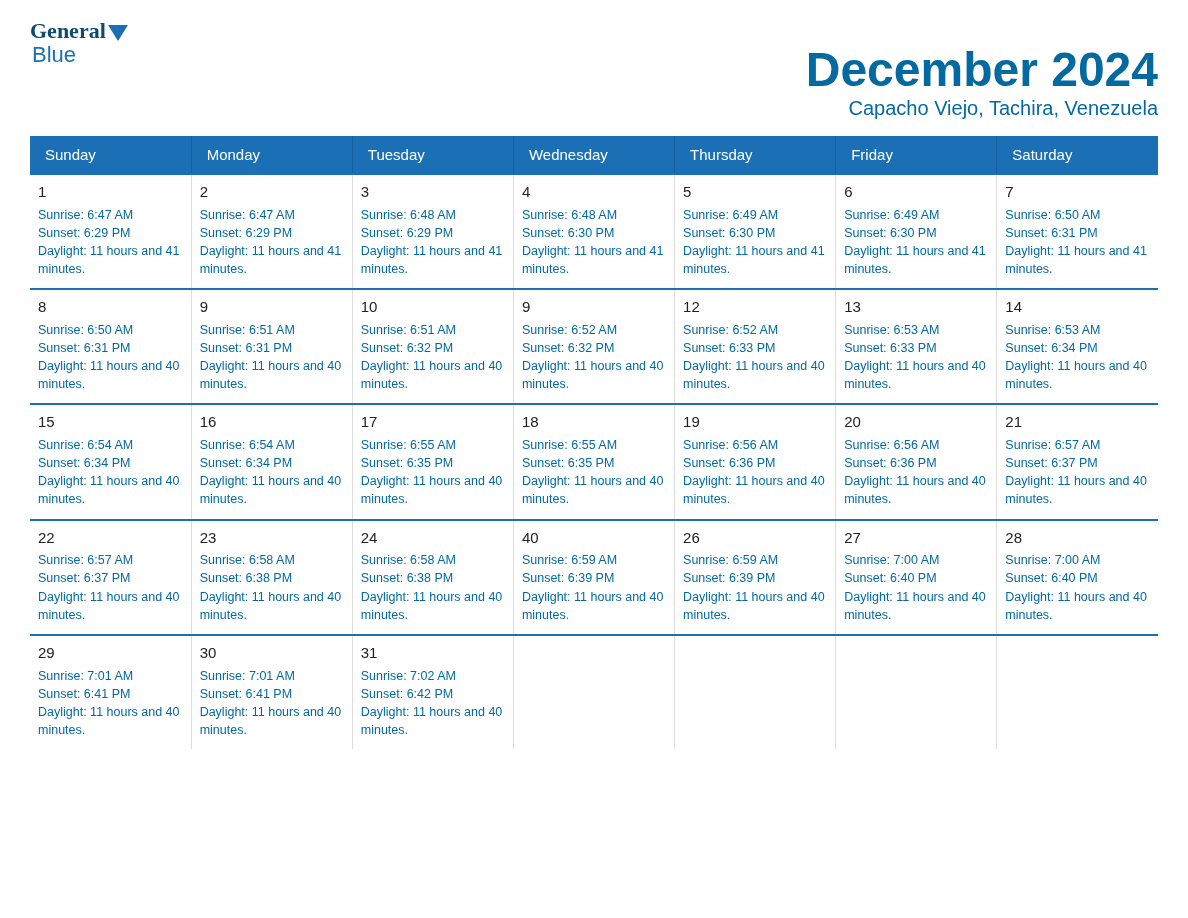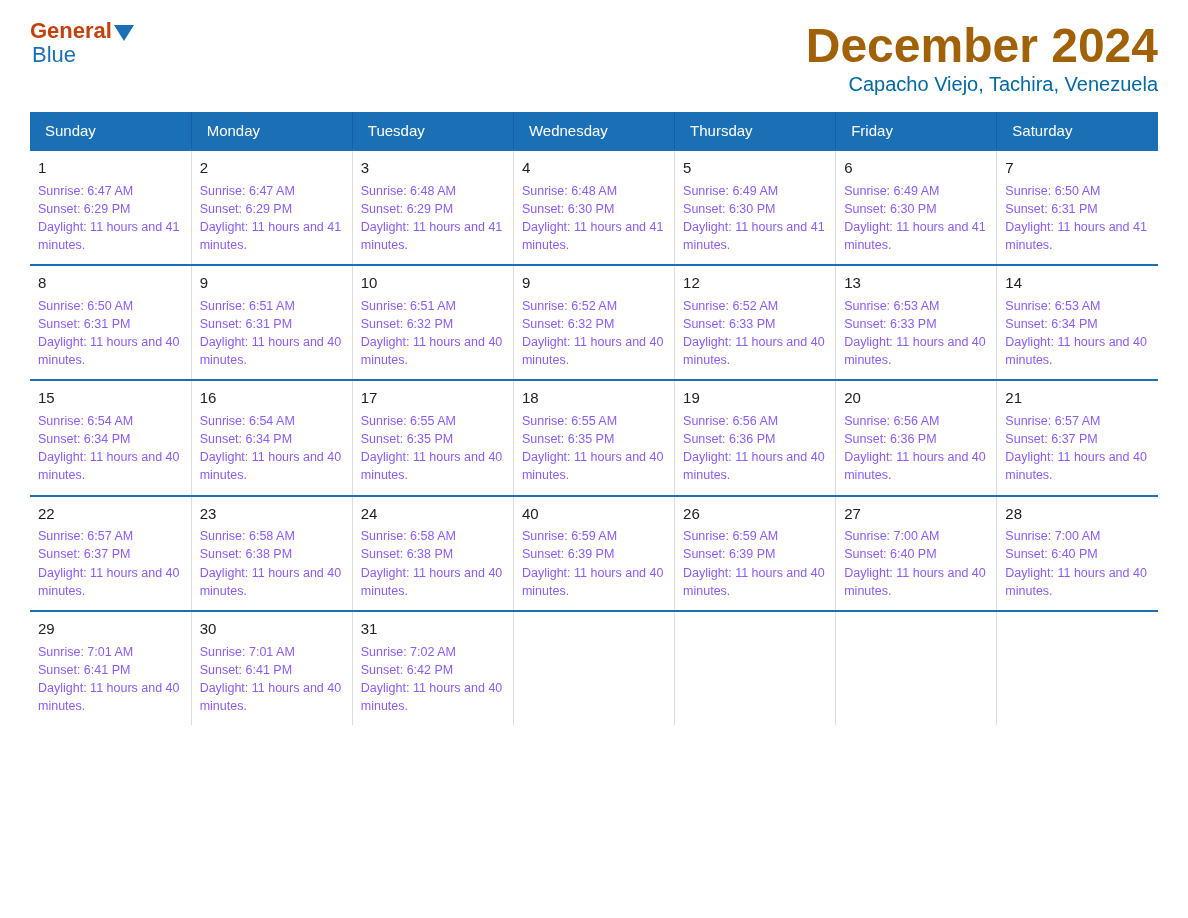--- a/index.html
+++ b/index.html
@@ -22,21 +22,22 @@
     }
     .logo-top {
       display: flex;
       align-items: center;
       font-size: 22px;
       font-weight: bold;
       color: #333;
       line-height: 1;
     }
     .logo-top .general {
-      color: #c2410c;
+      color: #0c4a6e;
+      font-family: Liberation Serif, serif;
     }
     .logo-top .arrow {
       display: inline-block;
       width: 0;
       height: 0;
       border-left: 10px solid transparent;
       border-right: 10px solid transparent;
       border-top: 16px solid #1a6fb5;
       margin-left: 2px;
       margin-top: 4px;
@@ -46,22 +47,23 @@
       font-size: 22px;
       font-weight: normal;
       margin-left: 2px;
     }
     .title-block {
       text-align: right;
     }
     .title-block h1 {
       font-size: 48px;
       font-weight: bold;
-      color: #a16207;
+      color: #0369a1;
       line-height: 1.1;
+      margin-top: 24px;
     }
     .title-block h2 {
       font-size: 20px;
       font-weight: normal;
       color: #0369a1;
     }
     table {
       width: 100%;
       border-collapse: collapse;
       table-layout: fixed;
@@ -94,21 +96,21 @@
     tbody td:last-child {
       border-right: none;
     }
     .day-num {
       font-size: 15px;
       font-weight: normal;
       display: block;
       margin-bottom: 3px;
     }
     .day-info {
-      color: #8b5cf6;
+      color: #0369a1;
       font-size: 12.5px;
     }
   </style>
 </head>
 <body>
 
 <div class="header">
   <div class="logo">
     <div class="logo-top">
       <span class="general">General</span>

